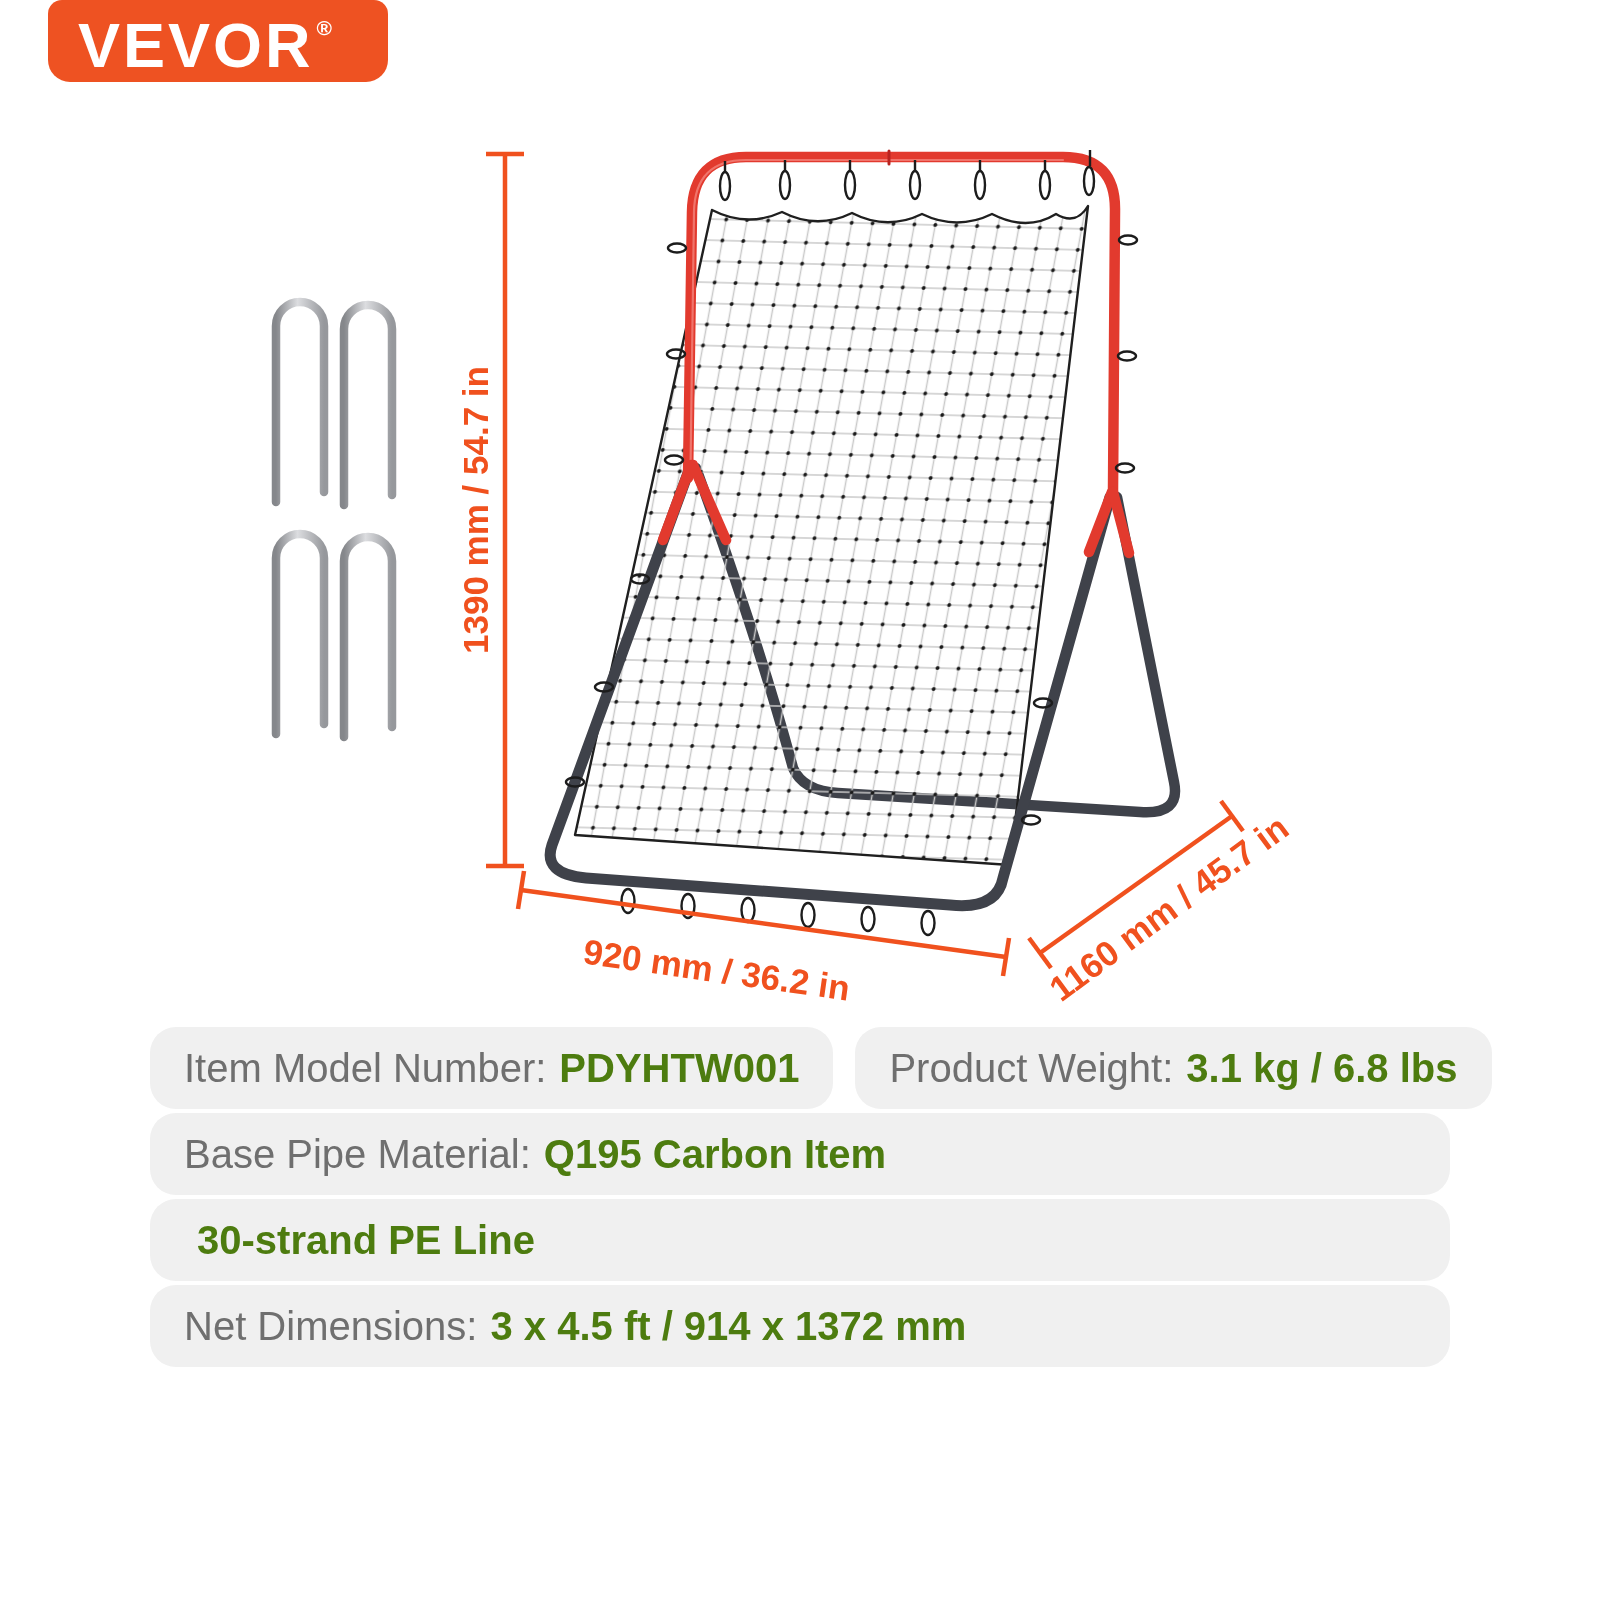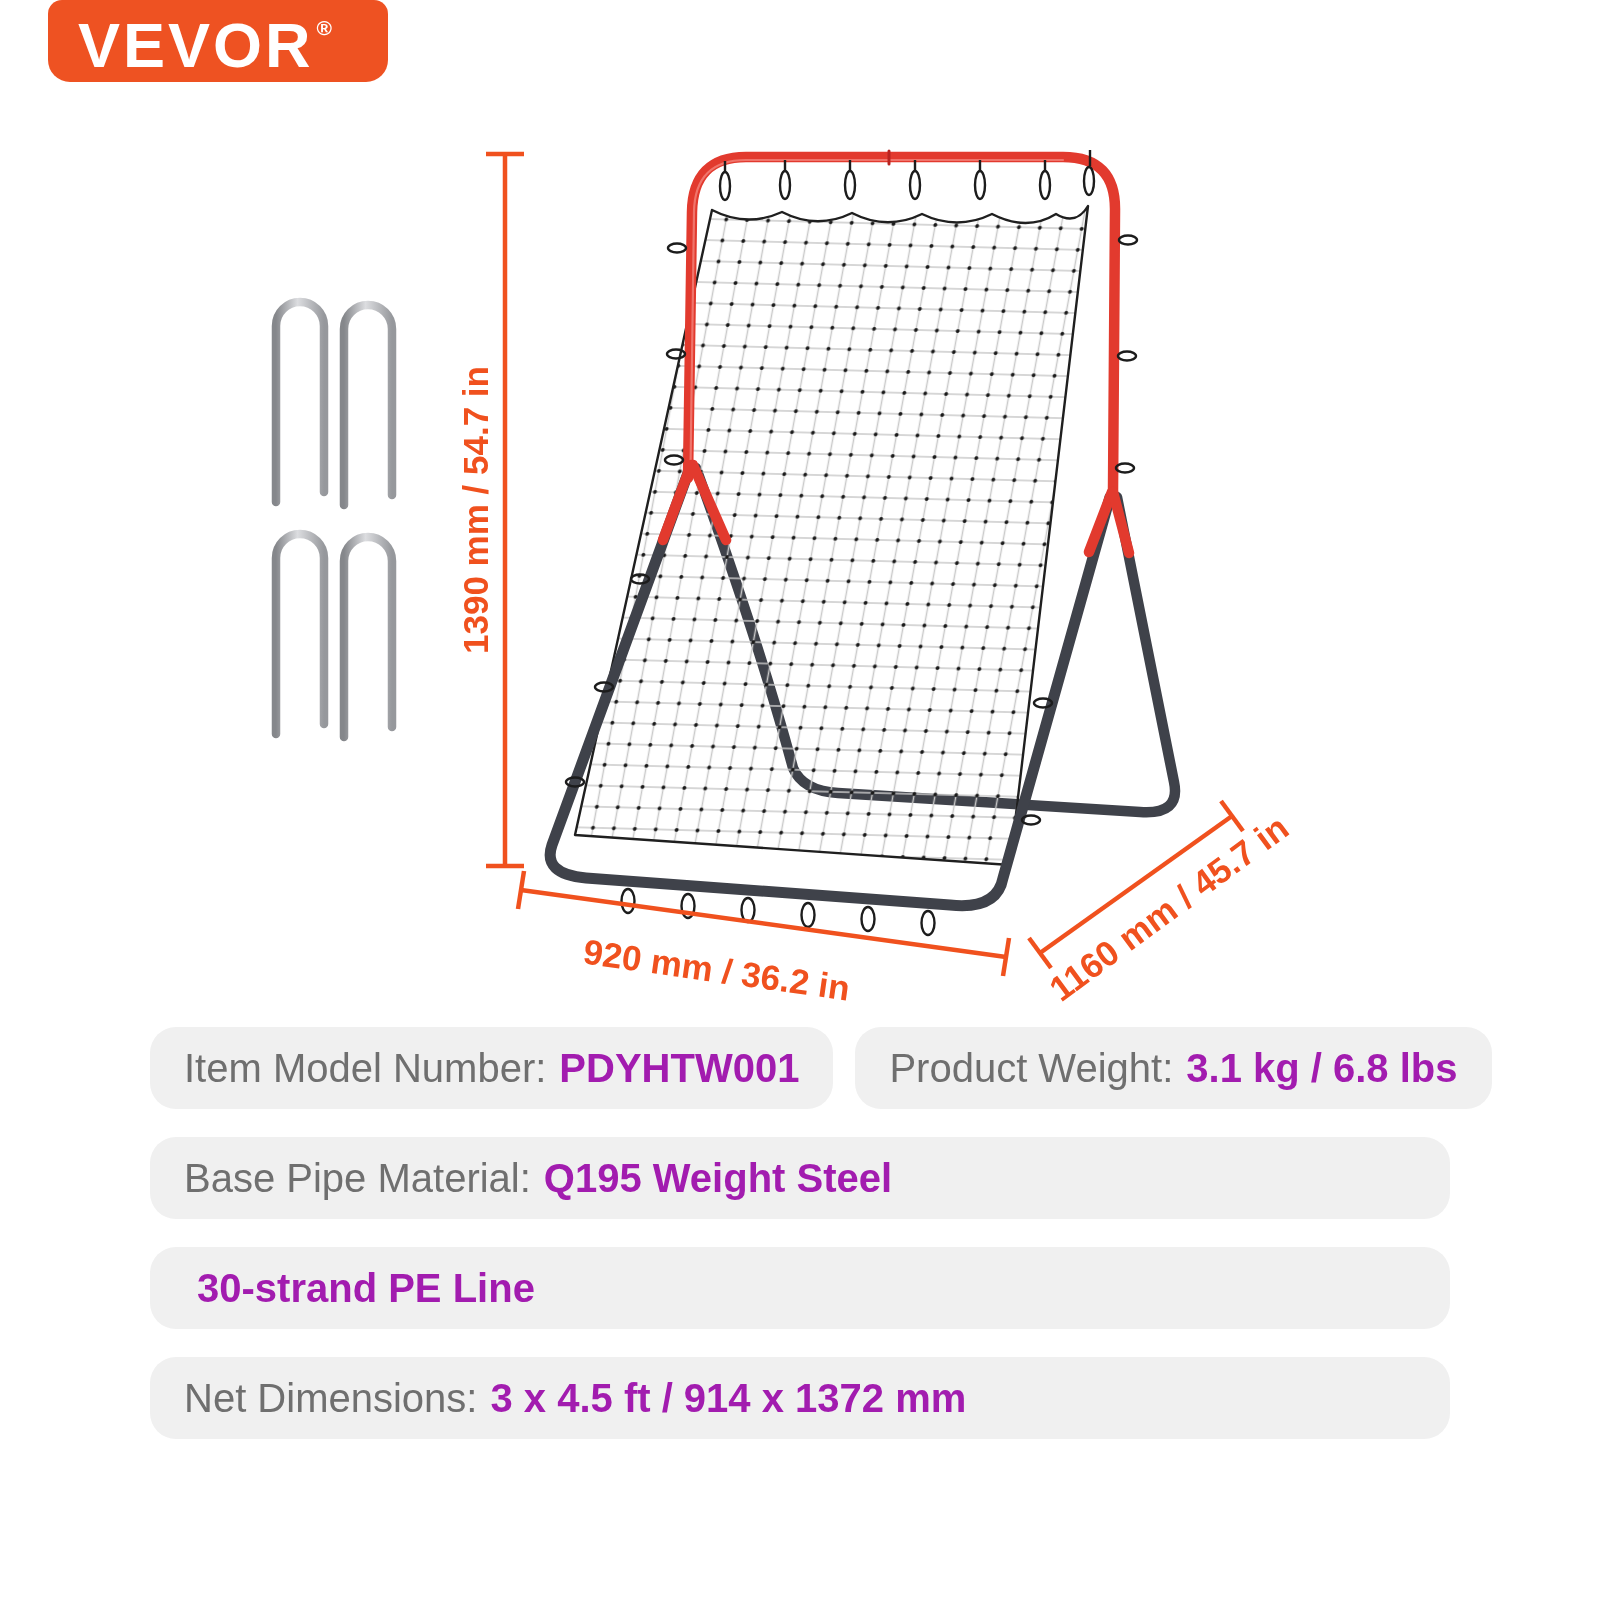--- a/index.html
+++ b/index.html
@@ -23,29 +23,29 @@
   }
   .logo-tagline{
     font-size:19.5px;font-weight:bold;letter-spacing:1.4px;margin-top:3px;
   }
   
   .illustration{position:absolute;left:0;top:0;}
   .dim-text{fill:#F0511E;font-weight:bold;font-size:35px;}
   
   .specs{
     position:absolute;left:150px;top:1027px;width:1300px;
-    display:flex;flex-direction:column;gap:28px;
+    display:flex;flex-direction:column;gap:4px;
   }
   .spec-row{display:flex;gap:22px;}
   .pill{
     background:#F0F0F0;border-radius:26px;height:82px;
     display:flex;align-items:center;box-sizing:border-box;
     padding:0 34px;font-size:40px;color:#6F6F6F;white-space:nowrap;
   }
-  .pill .val{color:#a21caf;font-weight:bold;margin-left:13px;}
+  .pill .val{color:#4d7c0f;font-weight:bold;margin-left:13px;}
   .pill-fit{flex:0 0 auto;}
   .pill-grow{flex:1 1 auto;}
   .pill-full{width:100%;text-align:center;}
 </style>
 </head>
 <body>
 
 <div class="logo">
   <div>
     <span class="logo-brand">VEVOR</span><span class="logo-reg">®</span>
@@ -177,21 +177,21 @@
       <span class="val">PDYHTW001</span>
     </div>
     <div class="pill pill-grow">
       <span class="lbl">Product Weight:</span>
       <span class="val">3.1 kg / 6.8 lbs</span>
     </div>
   </div>
   <div class="spec-row">
     <div class="pill pill-full">
       <span class="lbl">Base Pipe Material:</span>
-      <span class="val">Q195 Weight Steel</span>
+      <span class="val">Q195 Carbon Item</span>
     </div>
   </div>
   <div class="spec-row">
     <div class="pill pill-full">
       <span class="val">30-strand PE Line</span>
     </div>
   </div>
   <div class="spec-row">
     <div class="pill pill-full">
       <span class="lbl">Net Dimensions:</span>

